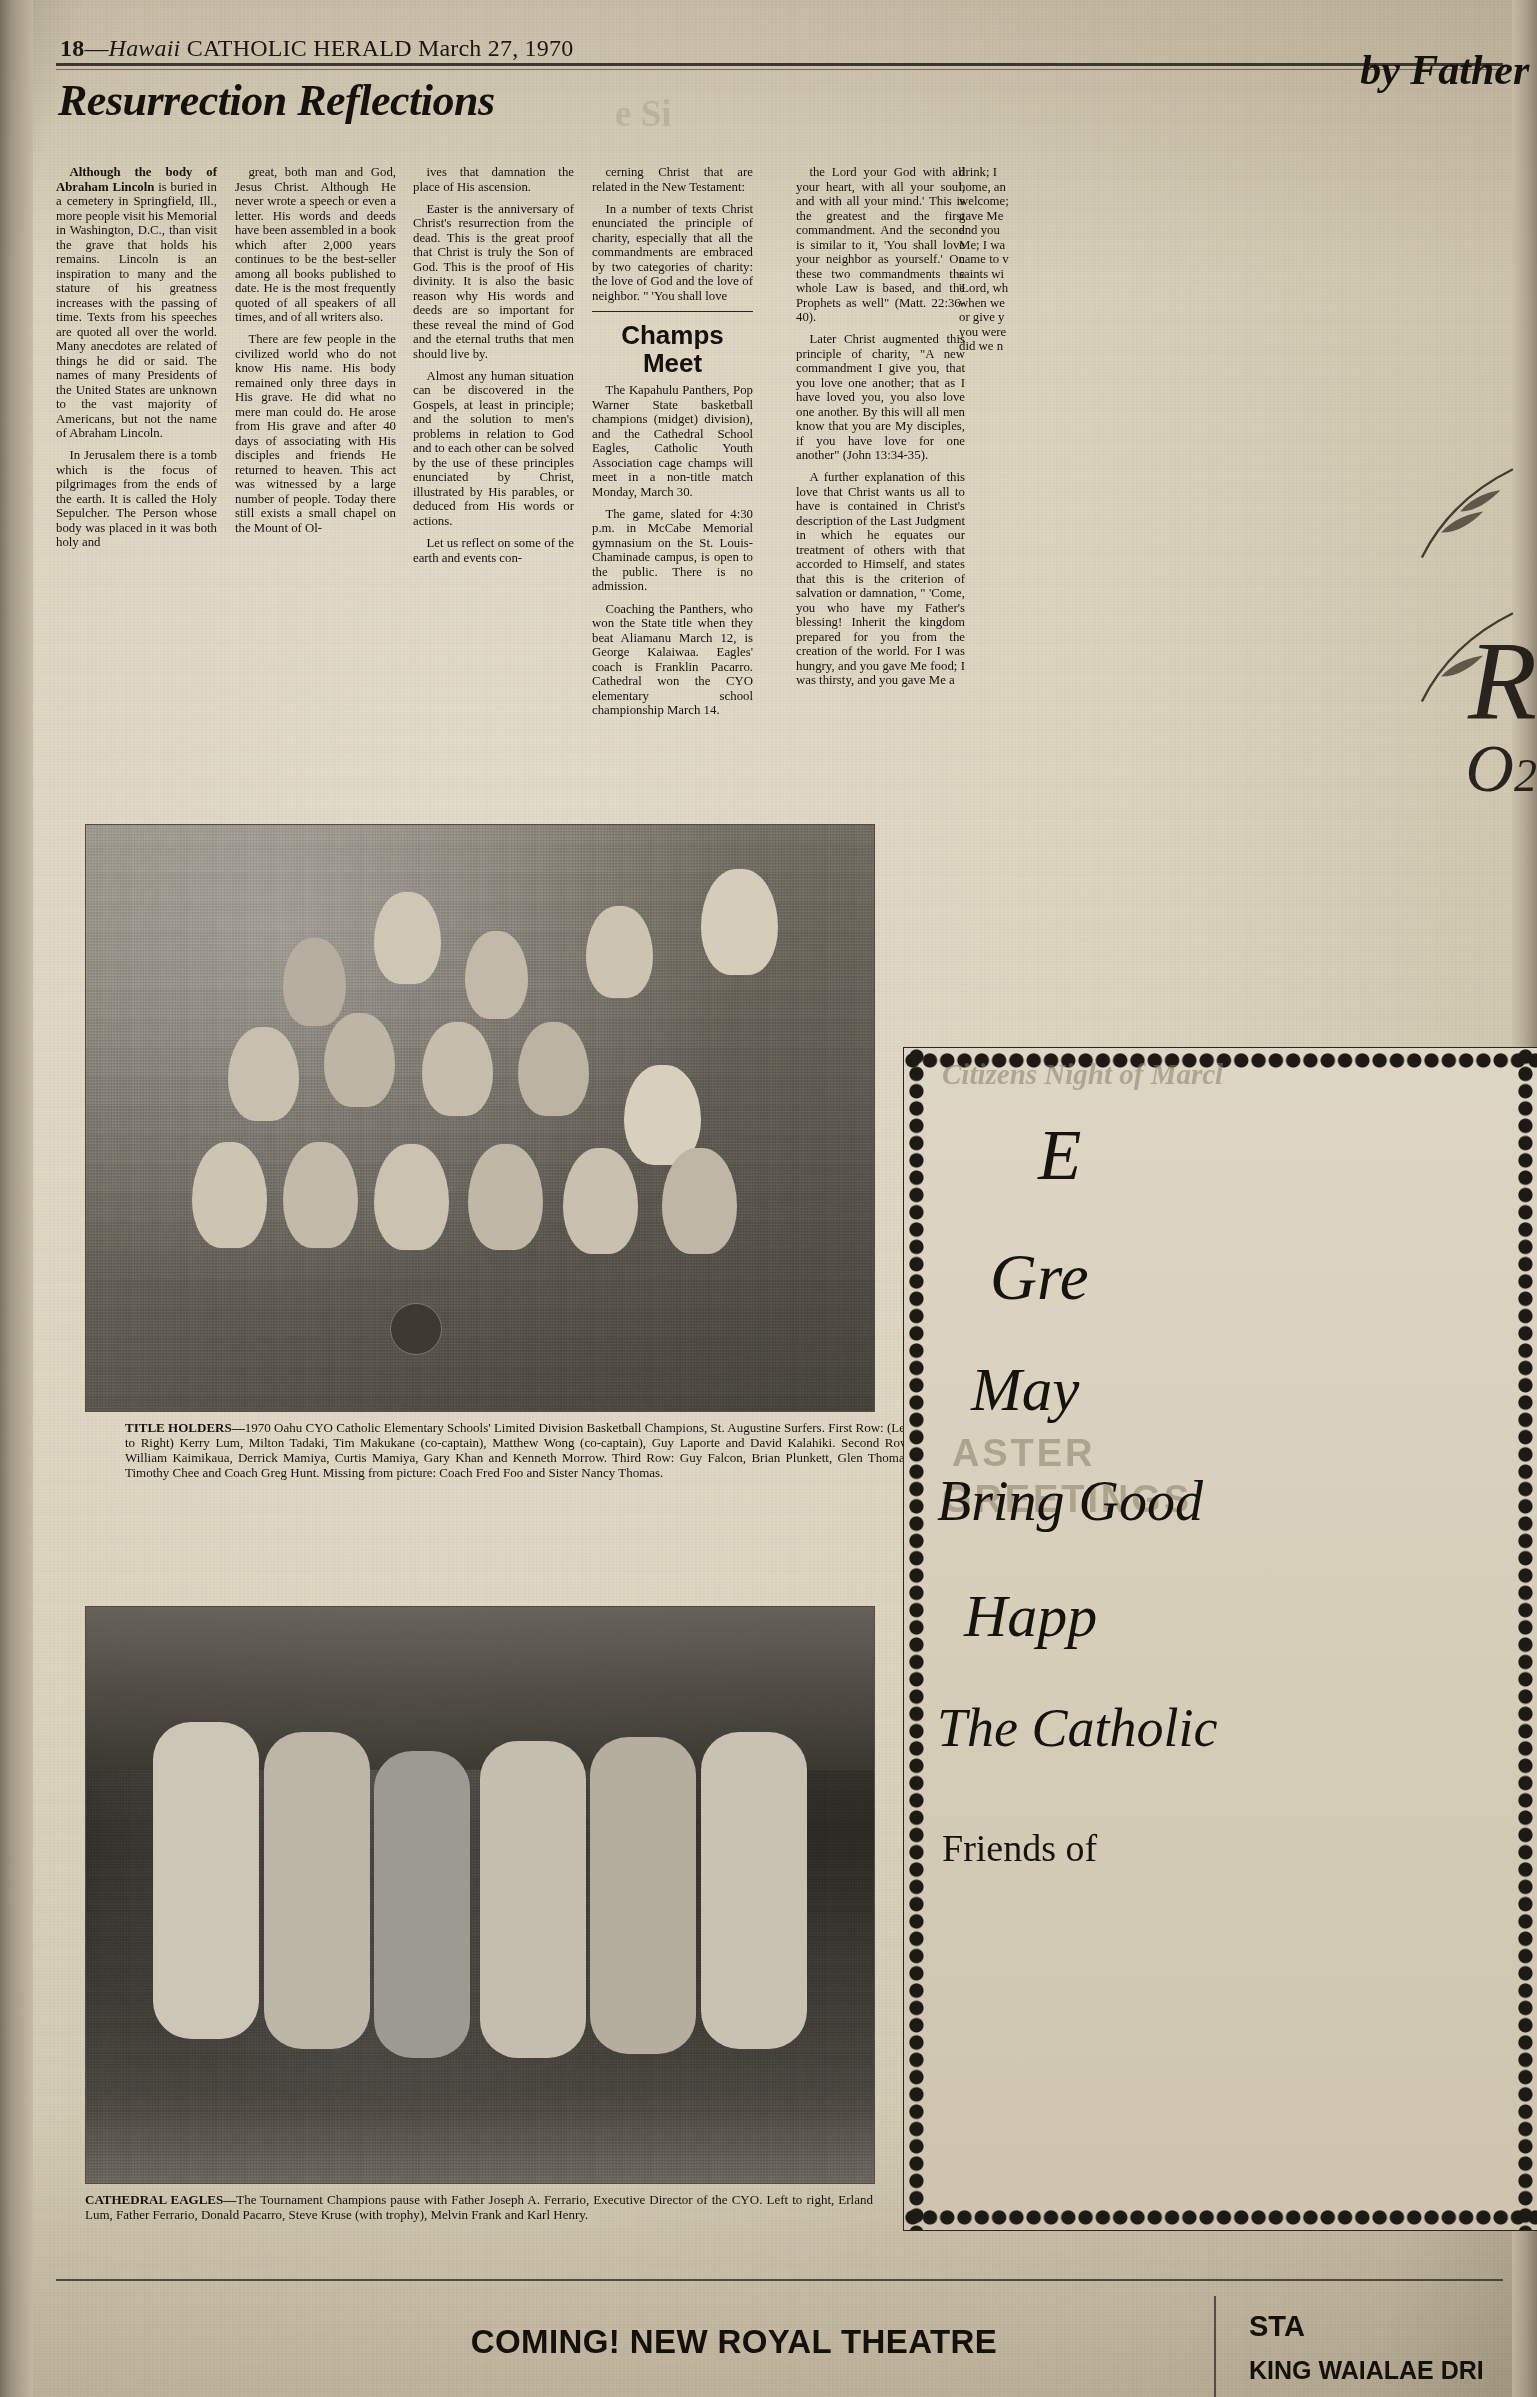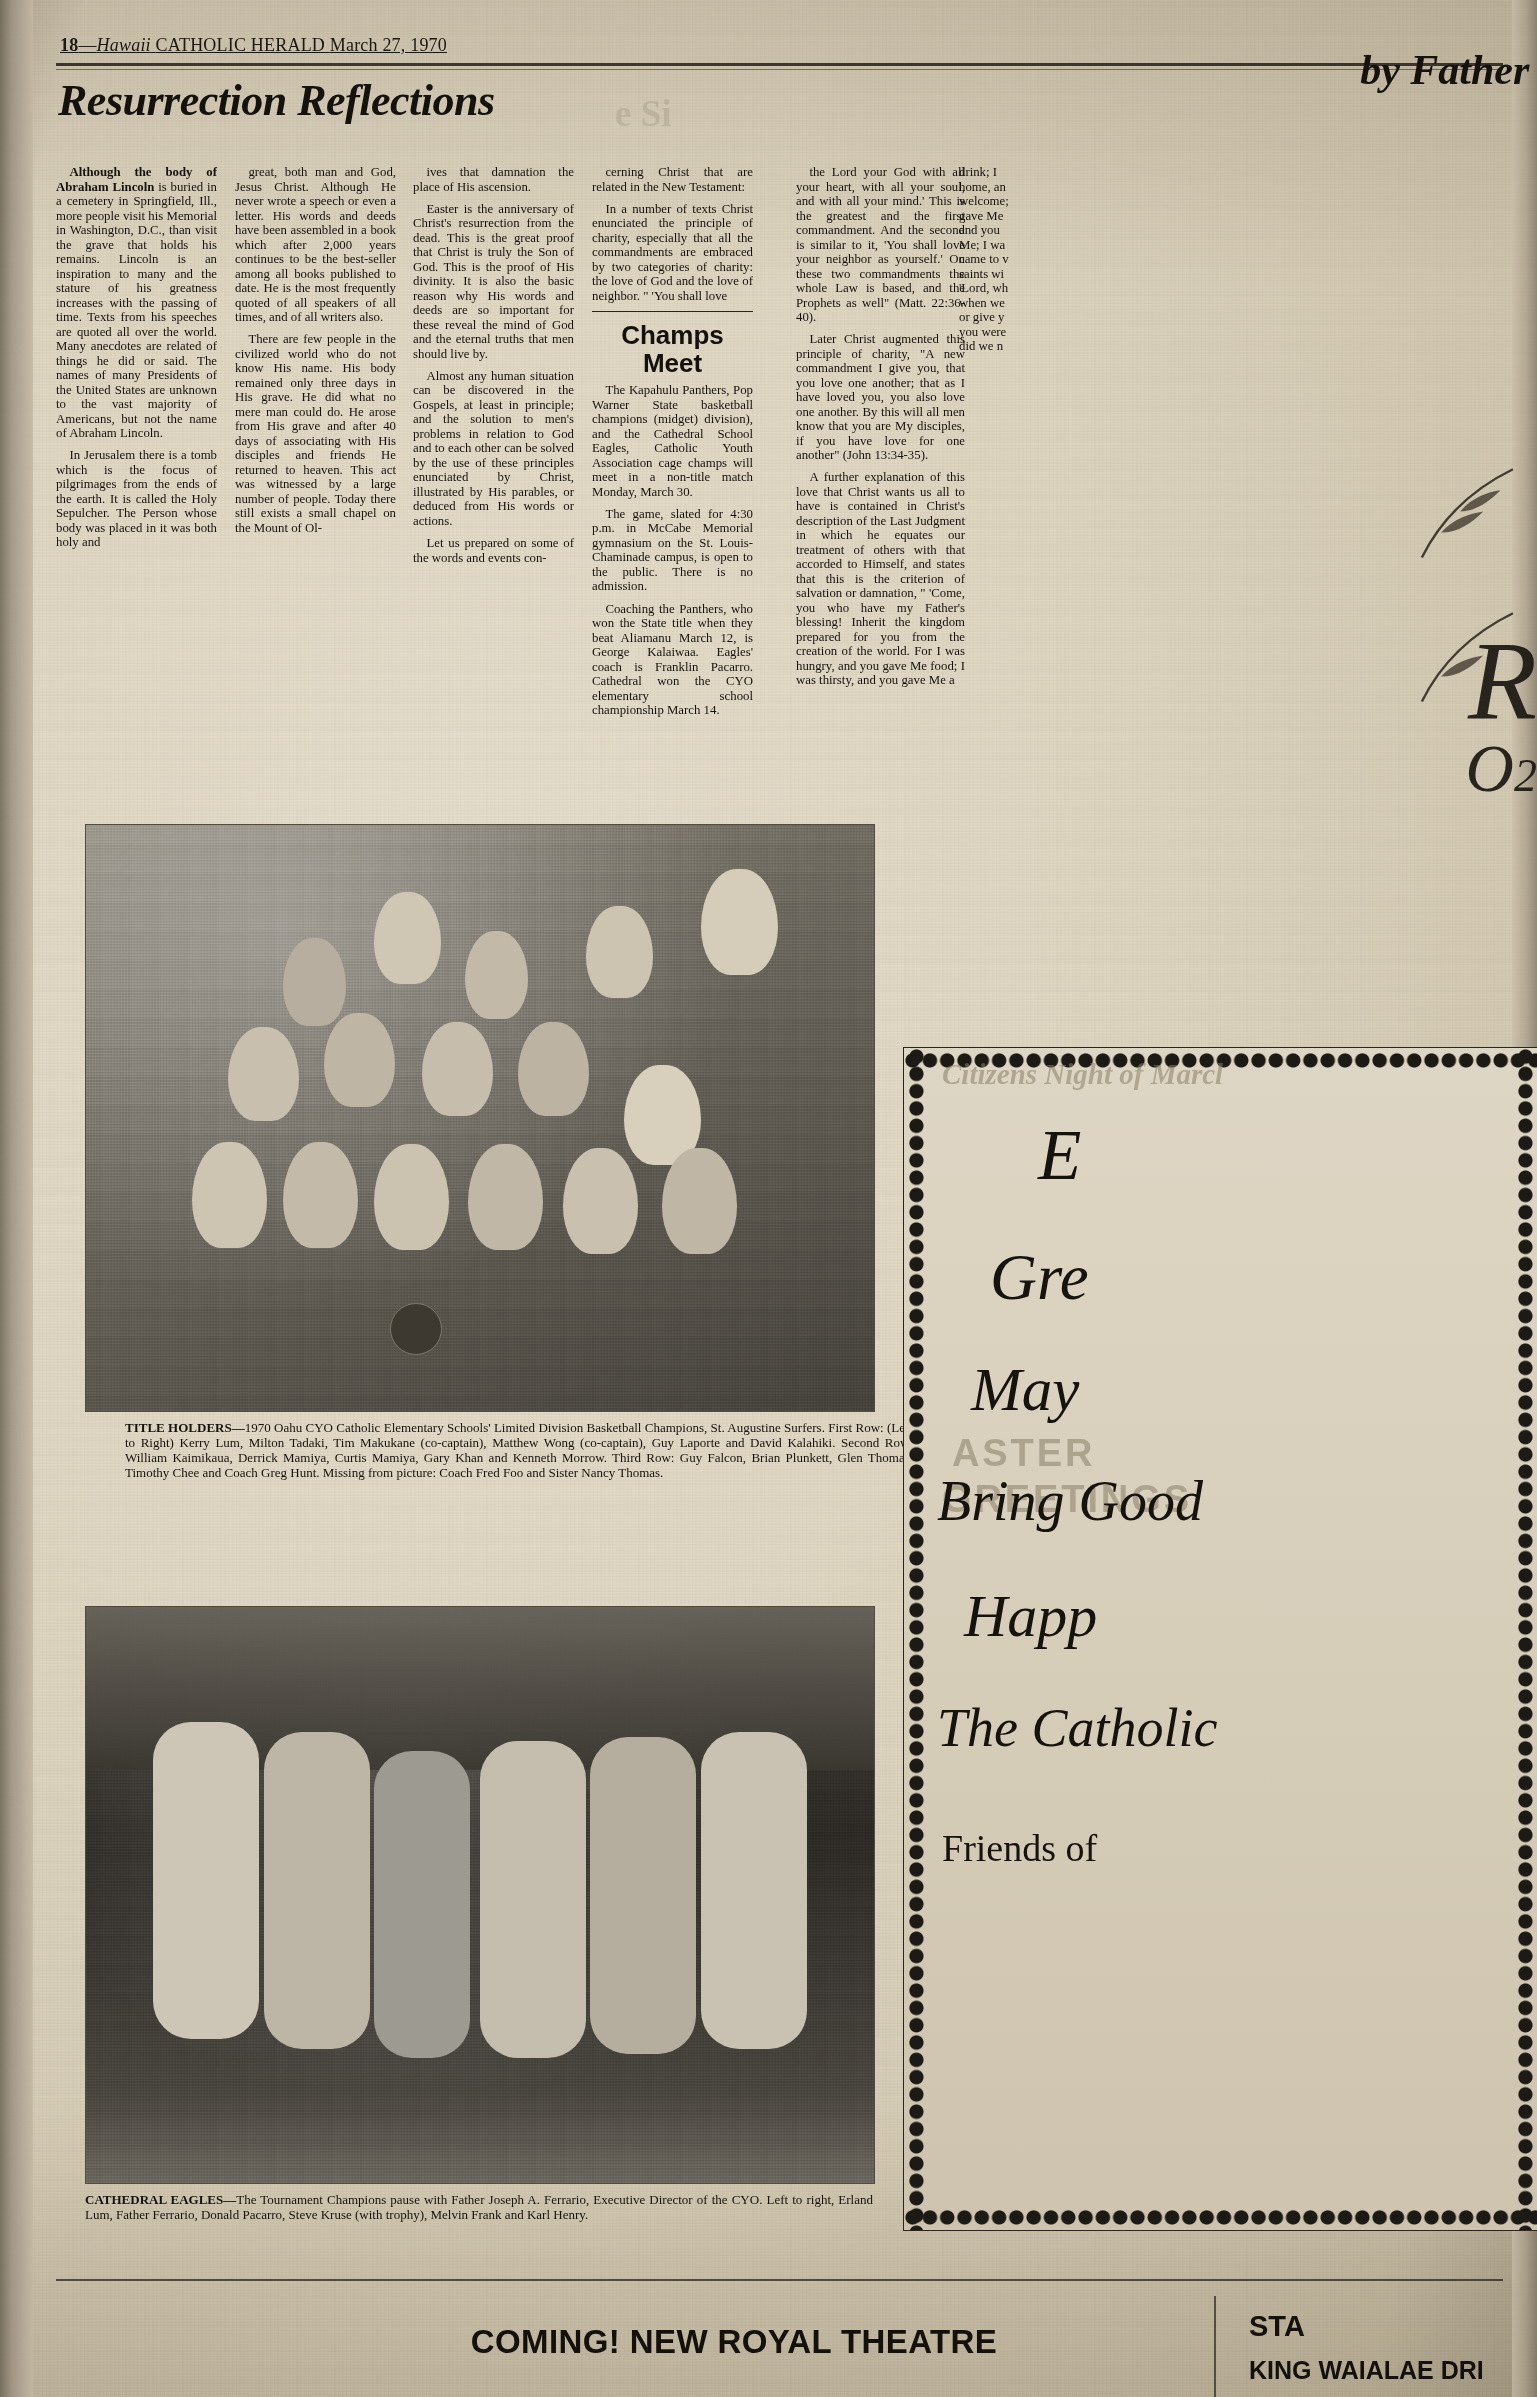--- a/index.html
+++ b/index.html
@@ -35,21 +35,21 @@
   .bind-right{
     position:absolute;right:0;top:0;width:25px;height:2398px;
     background:linear-gradient(270deg,#7a6f5e 0%,#a79c88 45%,#cac0aa 100%);
     opacity:.7;
   }
 
   
   .masthead{
     position:absolute;left:60px;top:35px;width:1441px;
     font-family:"Liberation Serif",serif;
-    font-size:18px;color:#1b1712;letter-spacing:0.2px;text-decoration:underline;
+    font-size:24px;color:#1b1712;letter-spacing:0.2px;
   }
   .masthead .pg{font-weight:bold;}
   .masthead .ital{font-style:italic;}
   .rule-top{
     position:absolute;left:56px;top:63px;width:1447px;height:2.9px;
     background:#241f19;opacity:.85;
   }
   .rule-top2{
     position:absolute;left:56px;top:69px;width:1447px;height:1px;
     background:#3a332a;opacity:.6;
@@ -238,21 +238,21 @@
 
     <div class="col c2">
       <p>great, both man and God, Jesus Christ. Although He never wrote a speech or even a letter. His words and deeds have been assembled in a book which after 2,000 years continues to be the best-seller among all books published to date. He is the most frequently quoted of all speakers of all times, and of all writers also.</p>
       <p>There are few people in the civilized world who do not know His name. His body remained only three days in His grave. He did what no mere man could do. He arose from His grave and after 40 days of associating with His disciples and friends He returned to heaven. This act was witnessed by a large number of people. Today there still exists a small chapel on the Mount of Ol-</p>
     </div>
 
     <div class="col c3">
       <p>ives that damnation the place of His ascension.</p>
       <p>Easter is the anniversary of Christ's resurrection from the dead. This is the great proof that Christ is truly the Son of God. This is the proof of His divinity. It is also the basic reason why His words and deeds are so important for these reveal the mind of God and the eternal truths that men should live by.</p>
       <p>Almost any human situation can be discovered in the Gospels, at least in principle; and the solution to men's problems in relation to God and to each other can be solved by the use of these principles enunciated by Christ, illustrated by His parables, or deduced from His words or actions.</p>
-      <p>Let us prepared on some of the words and events con-</p>
+      <p>Let us reflect on some of the earth and events con-</p>
     </div>
 
     <div class="col c4">
       <p>cerning Christ that are related in the New Testament:</p>
       <p>In a number of texts Christ enunciated the principle of charity, especially that all the commandments are embraced by two categories of charity: the love of God and the love of neighbor. " 'You shall love</p>
       <hr class="hr-thin">
       <div class="subhead">
         <div>Champs</div>
         <div>Meet</div>
       </div>

